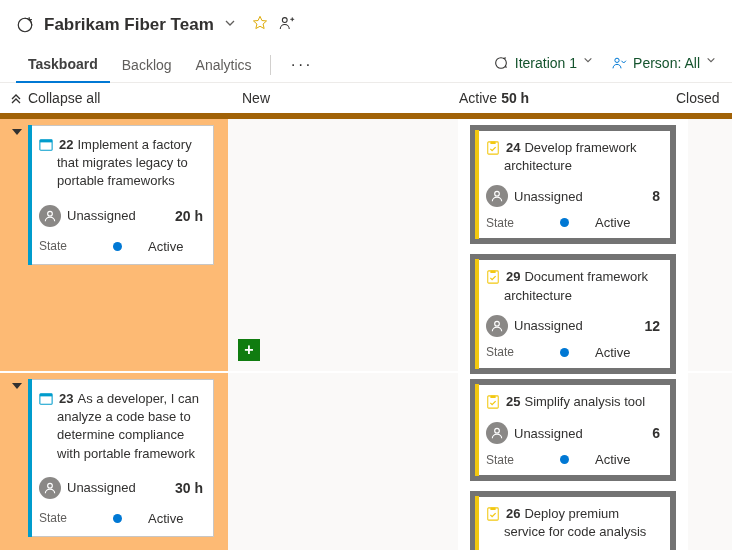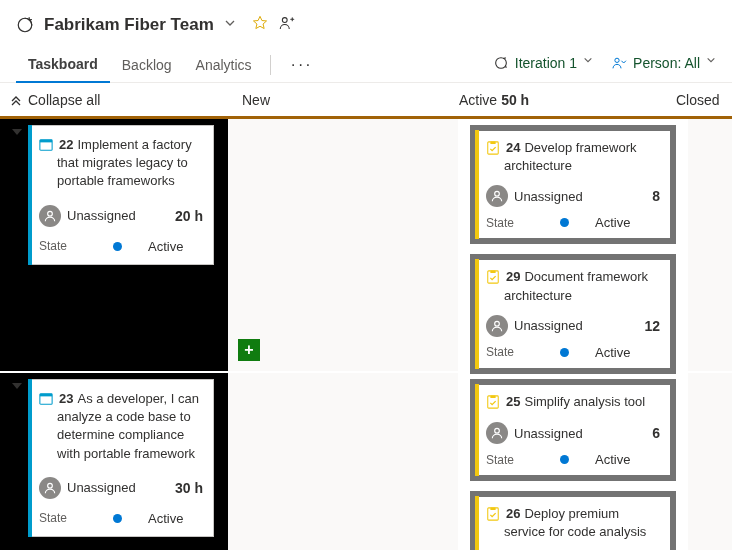--- a/index.html
+++ b/index.html
@@ -70,21 +70,21 @@
     align-items: flex-start;
     gap: 6px;
     font-size: 14px;
     color: #14532d;
     cursor: pointer;
   }
   .pill .chev { font-size:11px; }
   .col-hdr-row {
     display: flex;
     height: 36px;
-    border-bottom: 3px solid #a16207;
+    border-bottom: 6px solid #a16207;
     background:#fff;
   }
   .col-hdr {
     display: flex;
     align-items: center;
     padding: 0 10px;
     font-size: 14px;
     color: #323130;
   }
   .col-hdr.backlog {
@@ -93,21 +93,21 @@
     width:228px; flex:none;
   }
   .col-hdr-col { flex:1; padding-left:14px; }
   .hours { font-weight:600; margin-left:4px; }
 
   .lane-row {
     display:flex;
   }
   .lane-col { position:relative; }
   .lane-col.bg { background:#faf9f8; }
-  .lane-col.backlog { width:228px; flex:none; background:#000000;}
+  .lane-col.backlog { width:228px; flex:none; background:#fdba74;}
   .lane-col.flex { flex:1; }
   .lane-1 { height: 252px; }
   .lane-2 { height: 180px; }
 
   .story-card {
     border: 1px solid #c8c6c4;
     background:#fff;
     margin: 6px 14px 6px 28px;
     padding: 10px 10px 10px 10px;
     position:relative;

